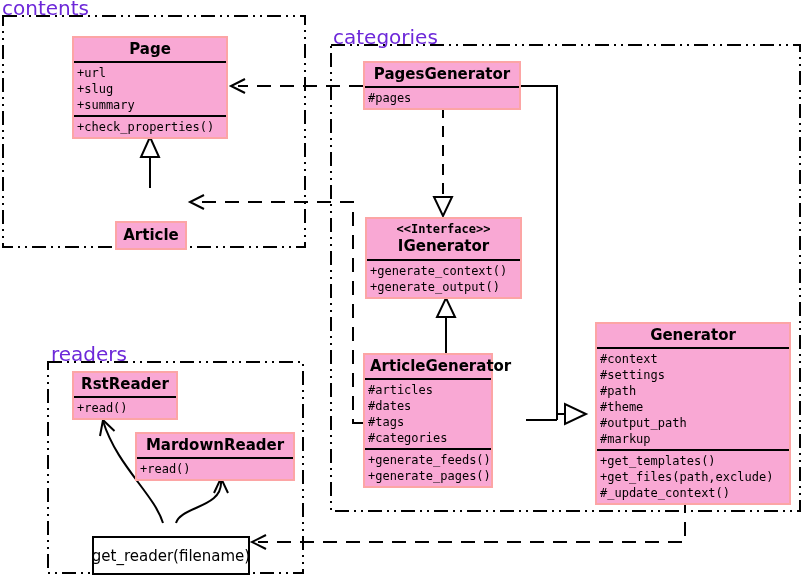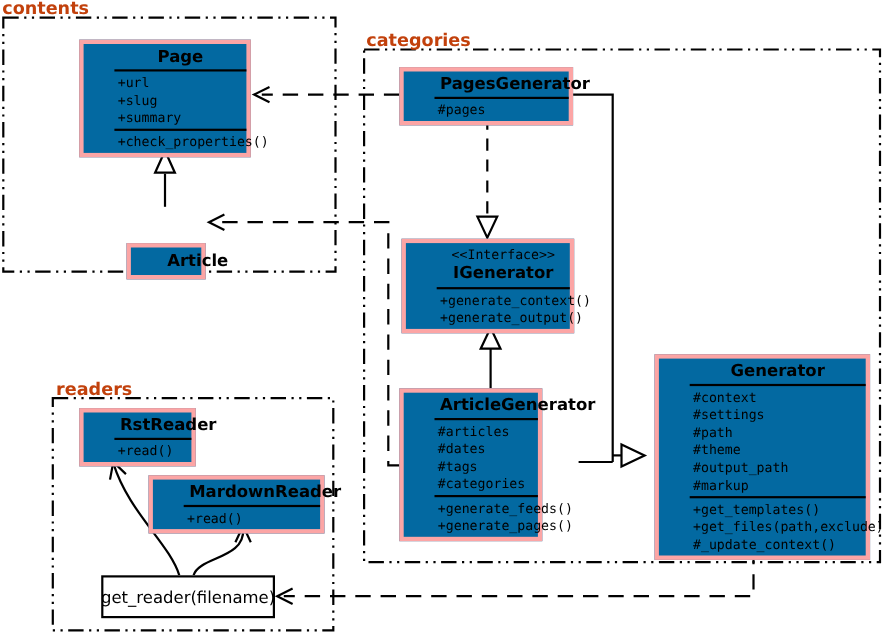--- a/index.html
+++ b/index.html
@@ -2,45 +2,44 @@
 <html><head>
 <meta charset="utf-8">
 <style>
   html,body{margin:0;padding:0;background:#ffffff;}
   #canvas{
     position:relative;width:803px;height:579px;background:#ffffff;
     font-family:"DejaVu Sans",sans-serif;color:#000;overflow:hidden;
   }
   #wires{position:absolute;left:0;top:0;width:803px;height:579px;}
   .pkg-label{
-    position:absolute;font-size:16px;line-height:16px;color:#c2410c;
-    font-family:"DejaVu Sans",sans-serif;white-space:nowrap;font-weight:bold;
+    position:absolute;font-size:20px;line-height:16px;color:#6d28d9;
+    font-family:"DejaVu Sans",sans-serif;white-space:nowrap;
   }
   .cls{
-    position:absolute;background:#0369a1;border:4px solid #fca5a5;
+    position:absolute;background:#f9a8d4;border:2px solid #fca5a5;
     box-sizing:border-box;
-    padding-left:28px;
   }
   .cls .title{
     font-weight:bold;font-size:15px;line-height:19px;text-align:center;
     padding:2px 5px;white-space:nowrap;
   }
   .cls .stereo{
-    font-family:"DejaVu Sans Mono",monospace;font-weight:normal;
+    font-family:"DejaVu Sans Mono",monospace;font-weight:bold;
     font-size:12px;line-height:15px;text-align:center;white-space:nowrap;
   }
   .cls .sec{
     border-top:2px solid #000;padding:2px 3px;
     font-family:"DejaVu Sans Mono",monospace;font-size:12px;line-height:16px;
   }
   .cls .sec div{white-space:nowrap;}
   .plainbox{
     position:absolute;background:#fff;border:2px solid #000;box-sizing:border-box;
     display:flex;align-items:center;justify-content:center;
-    font-size:15px;white-space:nowrap;
+    font-size:15px;white-space:nowrap;margin-top:13px;
   }
 </style>
 </head>
 <body>
 
 <div id="canvas">
 
   <svg id="wires" viewBox="0 0 803 579" xmlns="http://www.w3.org/2000/svg">
 
     <rect x="3" y="16" width="302" height="231" fill="none" stroke="#000" stroke-width="2" stroke-dasharray="14 5 2 5 2 5"></rect>

